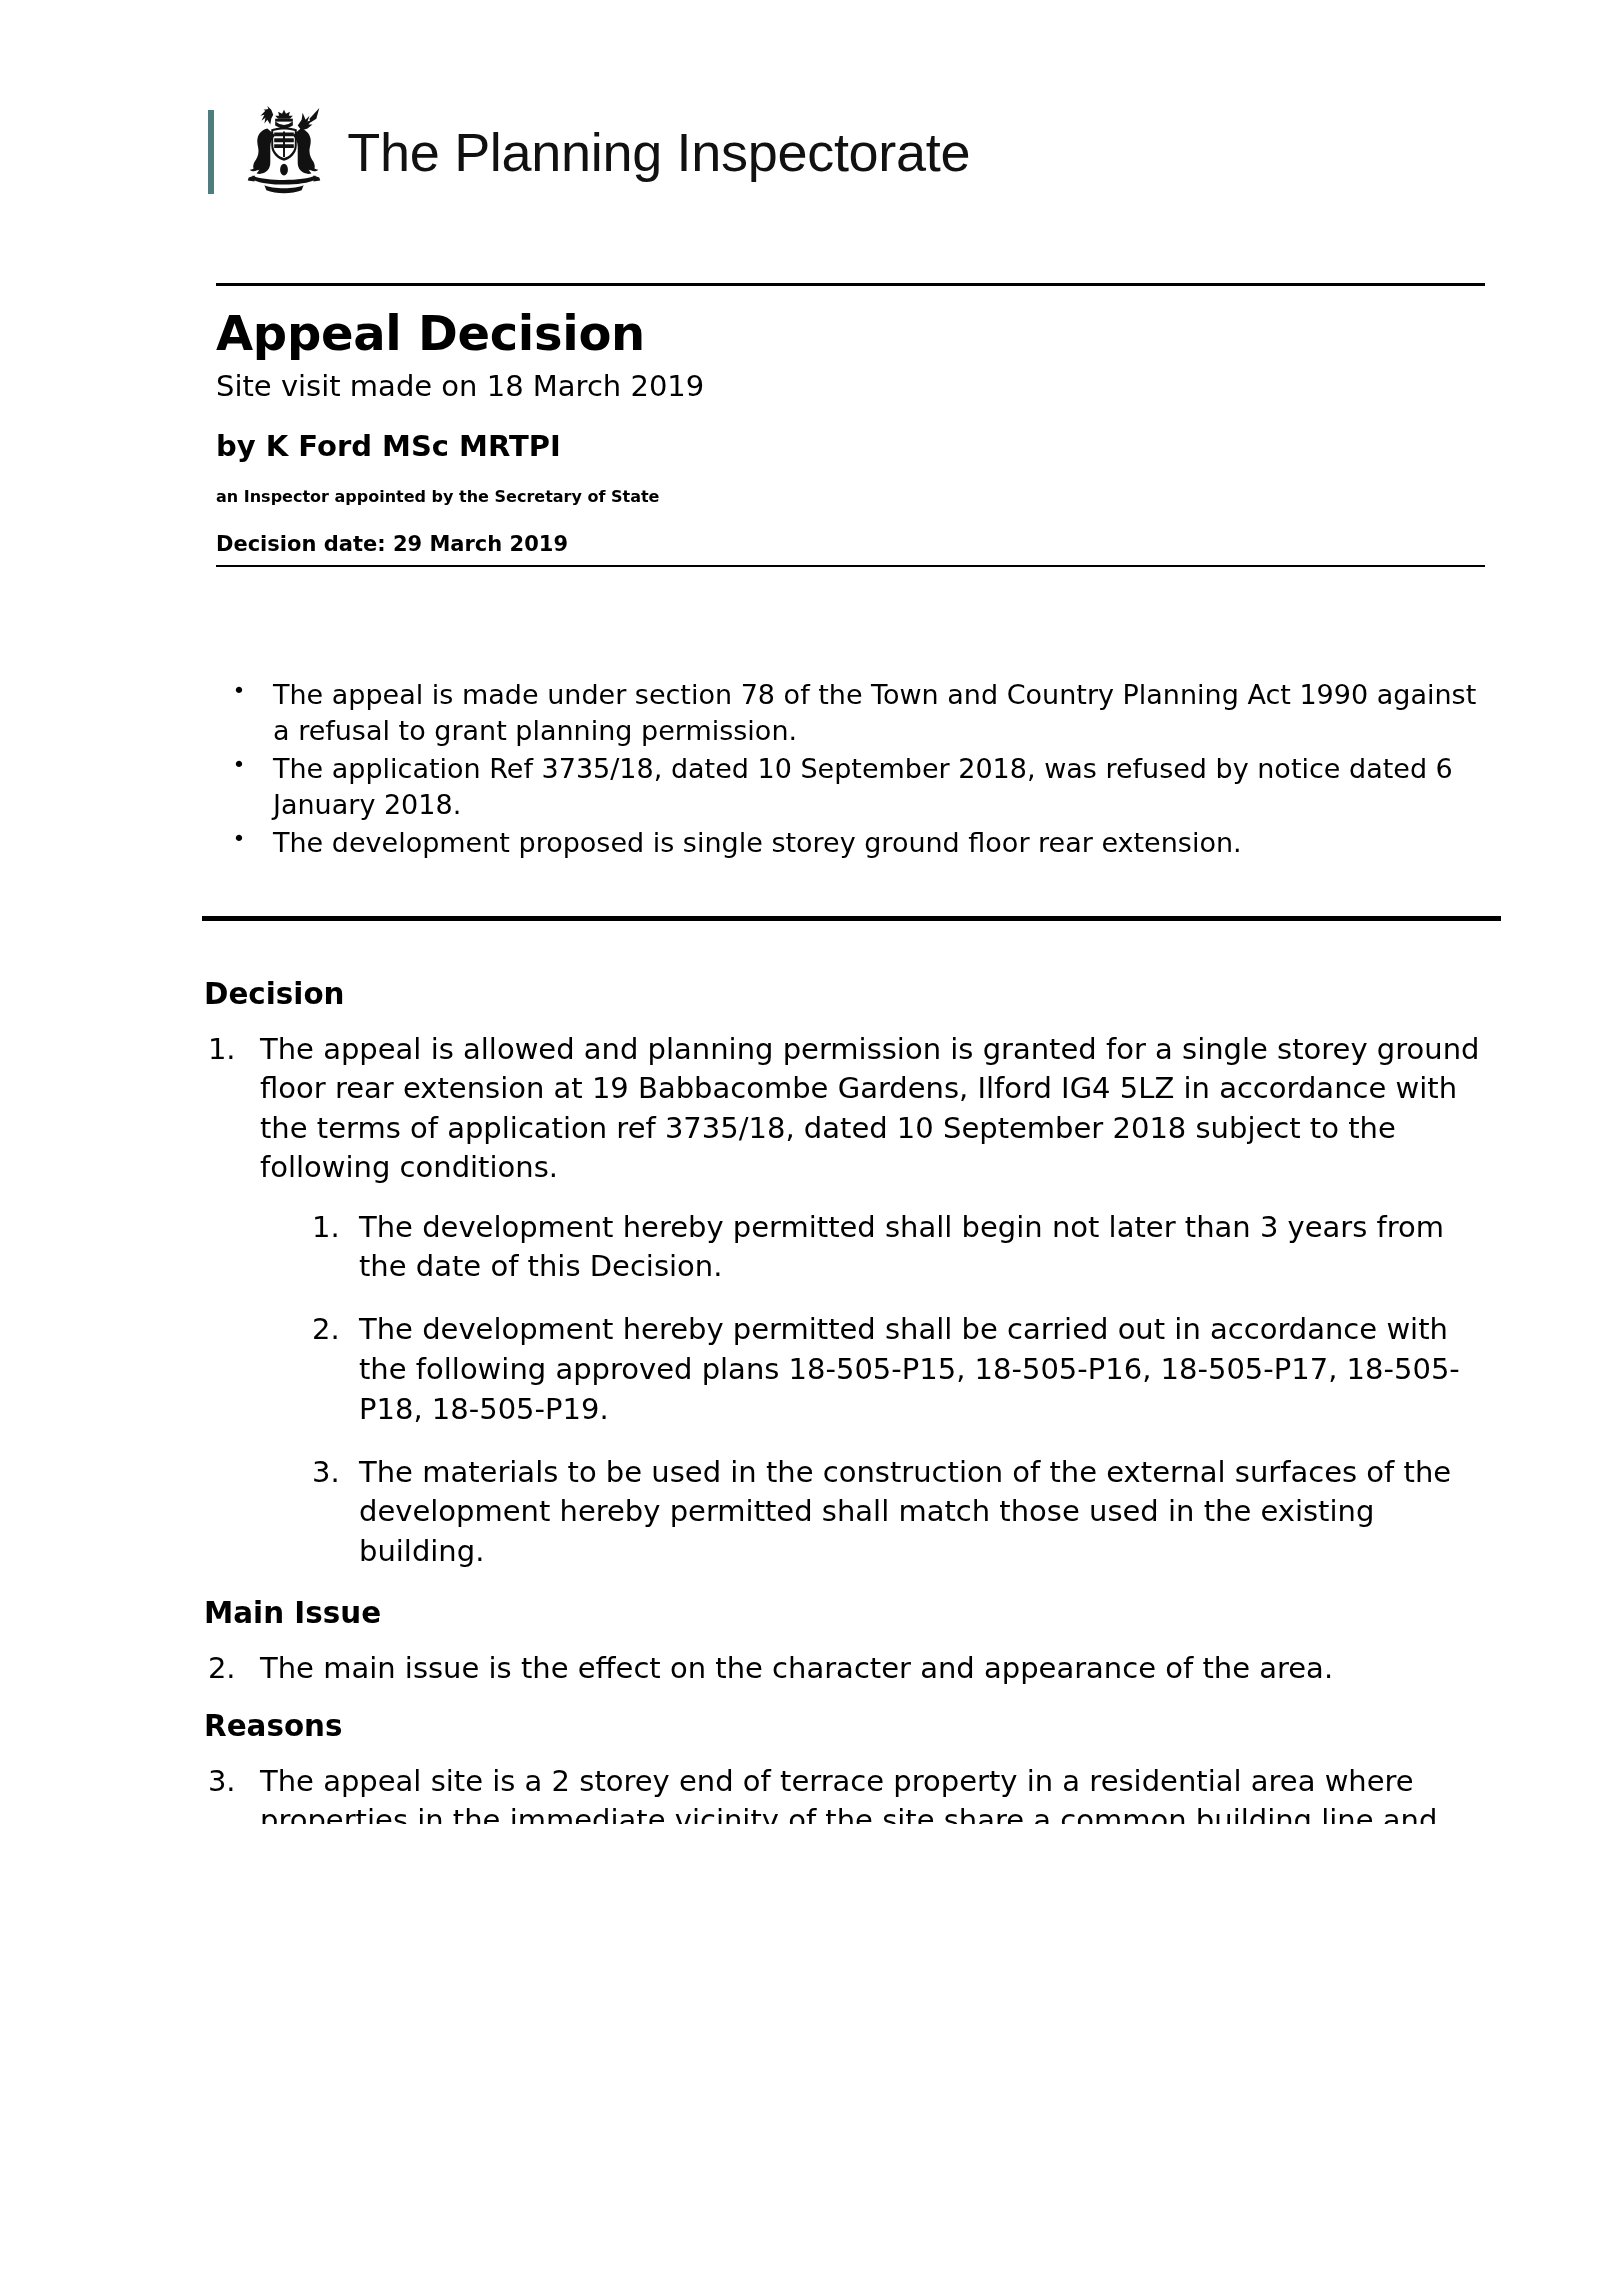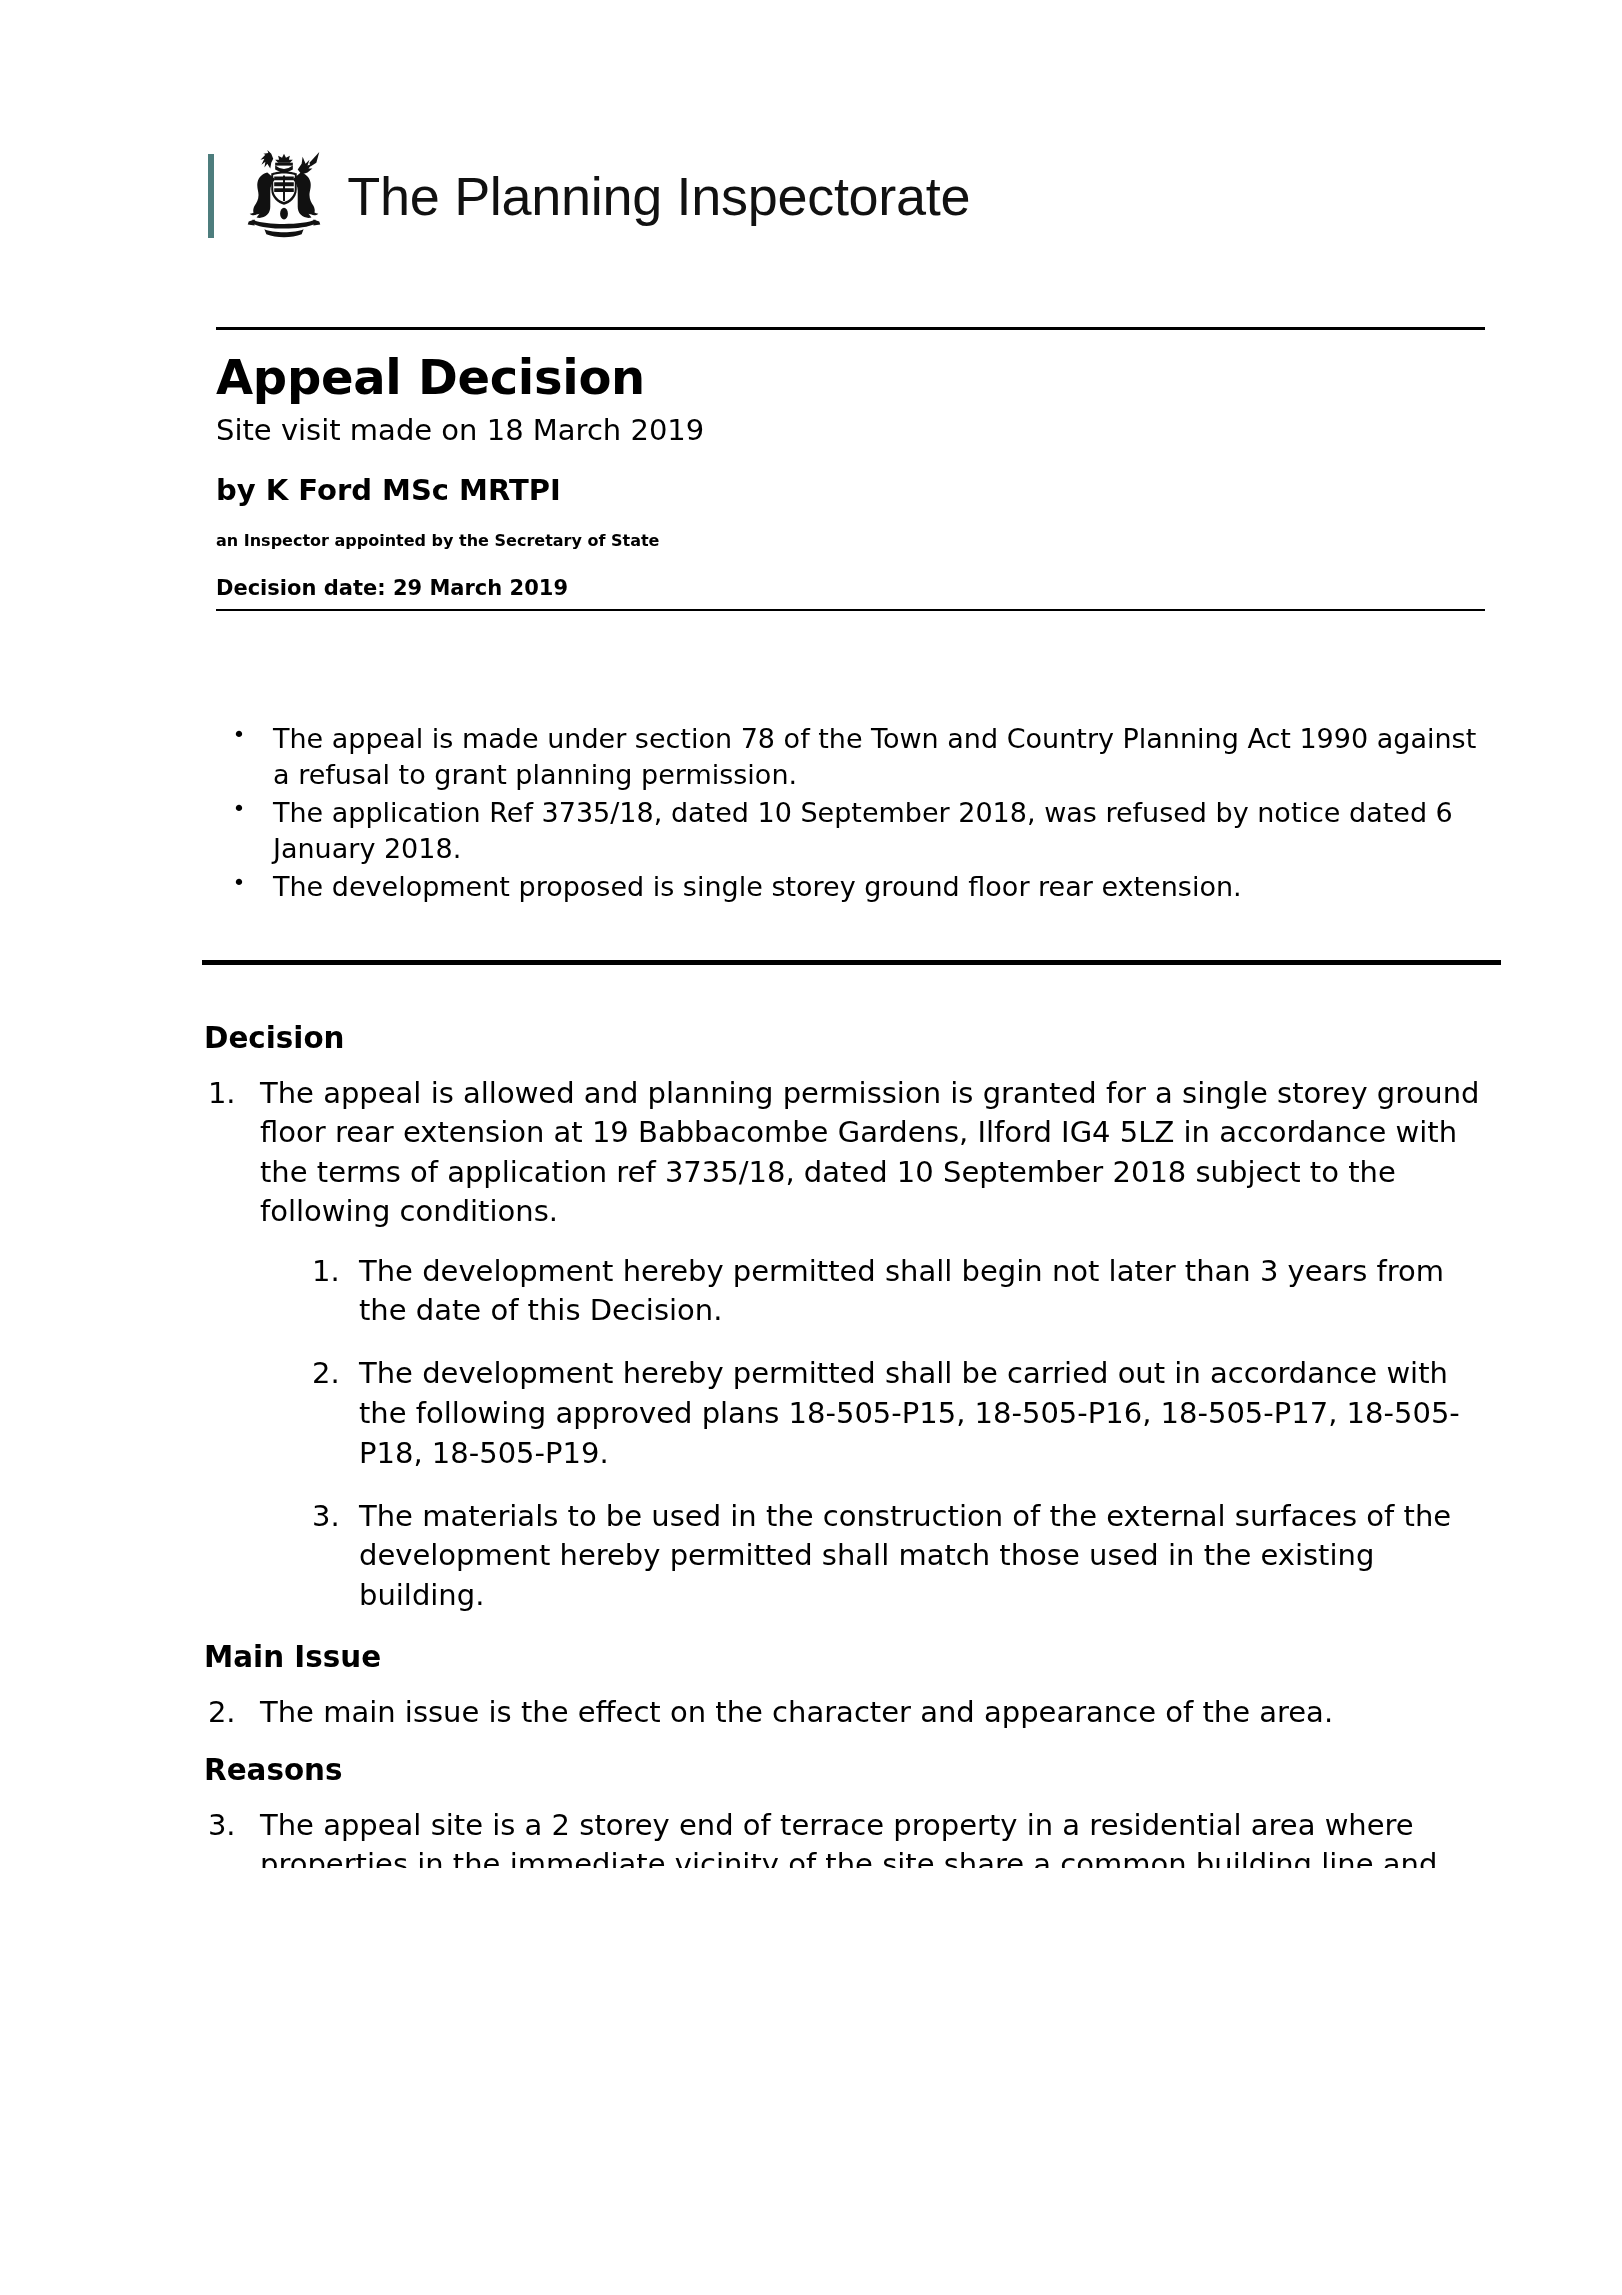--- a/index.html
+++ b/index.html
@@ -12,21 +12,20 @@
     font-family: "DejaVu Sans", sans-serif;
     color: #000000;
   }
   .page {
     position: relative;
     width: 1623px;
     height: 1824px;
     background: #ffffff;
     box-sizing: border-box;
     overflow: hidden;
-    margin-top: 44px;
   }
 
   
   .masthead {
     position: absolute;
     left: 208px;
     top: 108px;
     display: flex;
     align-items: center;
     height: 88px;

